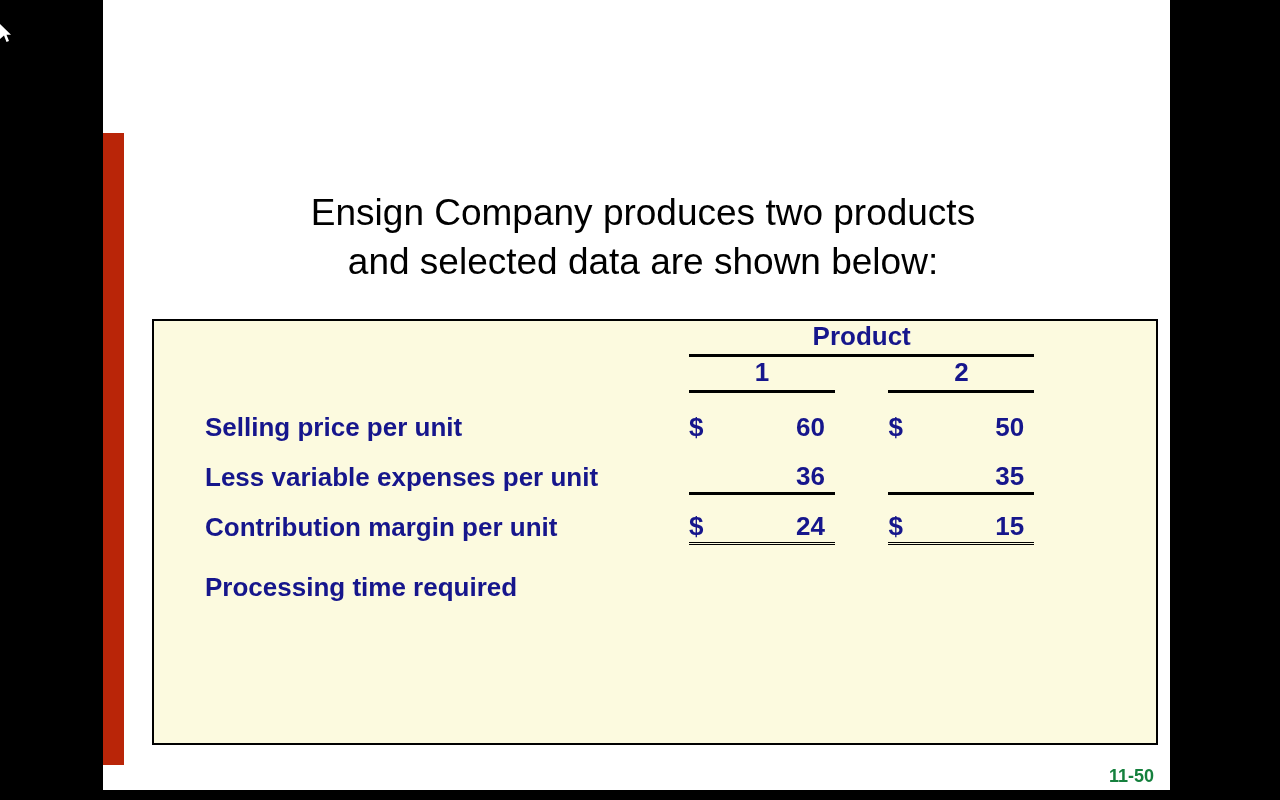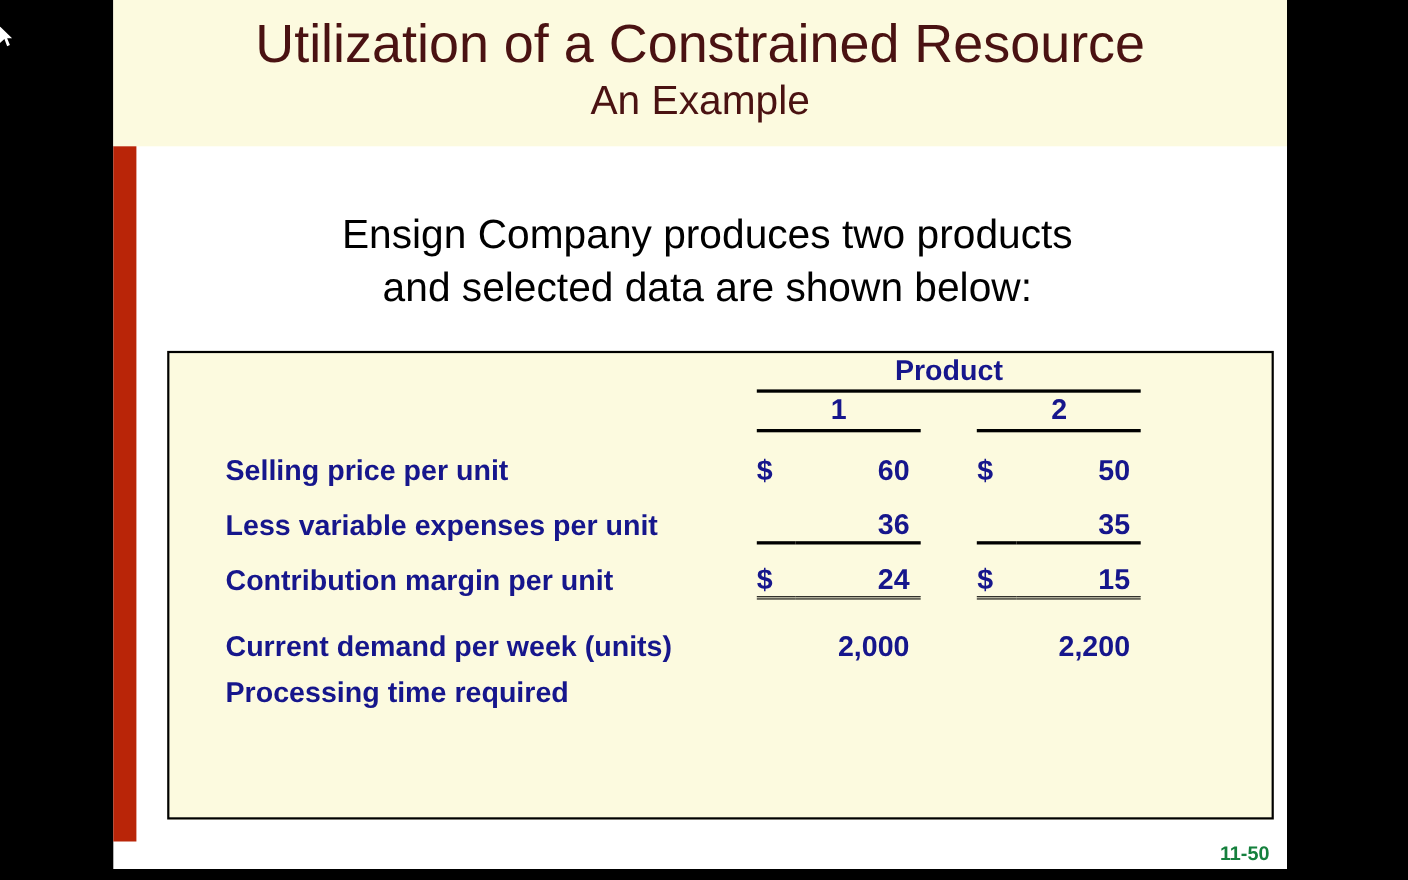--- a/index.html
+++ b/index.html
@@ -174,24 +174,20 @@
 <body>
 
 <div id="screen">
 
   <svg id="cursor" viewBox="0 0 14 20">
     <polygon points="0,0 0,15 4,11.5 6.5,18 9,17 6.5,10.8 11,10.8" fill="#ffffff"></polygon>
   </svg>
 
   <div id="slide">
 
-    <div id="title-banner">
-      <div id="title-main">Utilization of a Constrained Resource</div>
-      <div id="title-sub">An Example</div>
-    </div>
 
     <div id="accent-bar"></div>
 
     <div id="intro">
       <div>Ensign Company produces two products</div>
       <div>and selected data are shown below:</div>
     </div>
 
     <div id="table-panel">
       <table class="data">
@@ -256,29 +252,20 @@
             <td class="c-gap"></td>
             <td class="c-cur2 ul-double">$</td>
             <td class="c-num2 ul-double">15</td>
             <td class="c-unit"></td>
           </tr>
 
           <tr class="spacer-row">
             <td colspan="7"></td>
           </tr>
 
-          <tr class="rowh">
-            <td class="c-label">Current demand per week (units)</td>
-            <td class="c-cur1"></td>
-            <td class="c-num1">2,000</td>
-            <td class="c-gap"></td>
-            <td class="c-cur2"></td>
-            <td class="c-num2">2,200</td>
-            <td class="c-unit"></td>
-          </tr>
 
 
           <tr class="rowh">
             <td class="c-label">Processing time required</td>
             <td class="c-cur1"></td>
             <td class="c-num1"></td>
             <td class="c-gap"></td>
             <td class="c-cur2"></td>
             <td class="c-num2"></td>
             <td class="c-unit"></td>

